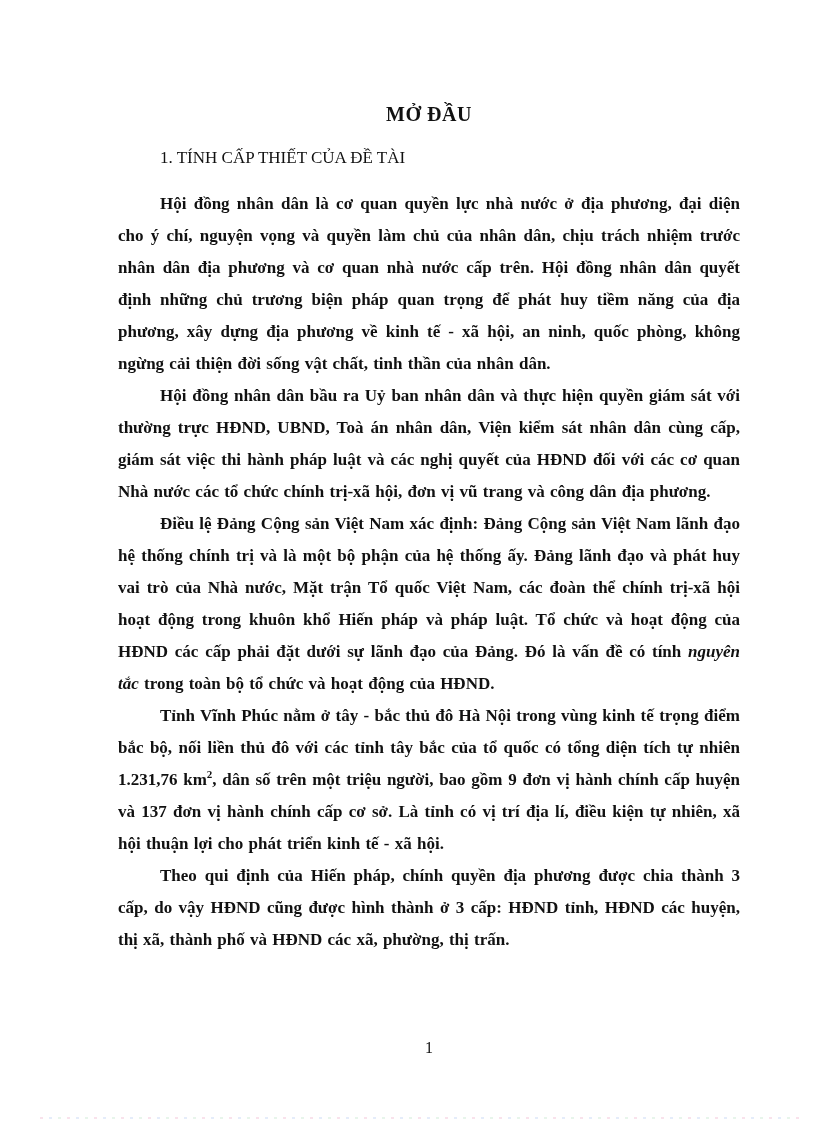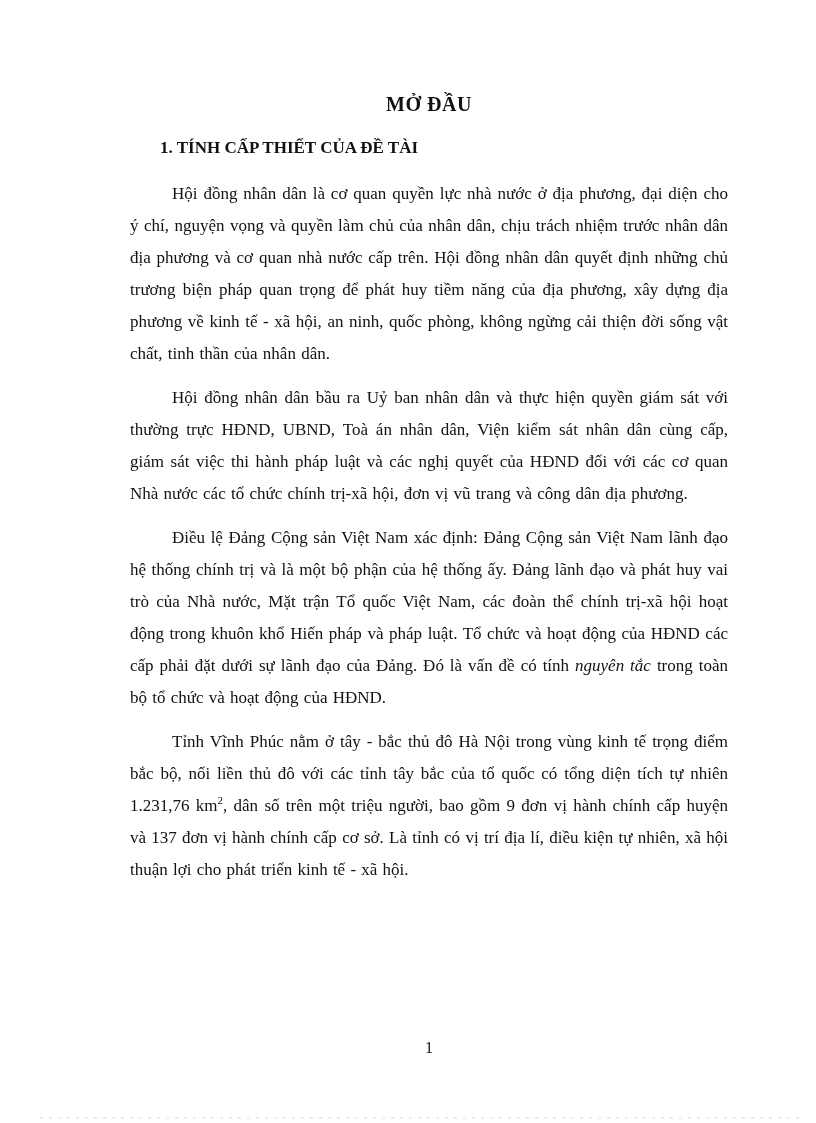--- a/index.html
+++ b/index.html
@@ -12,44 +12,45 @@
     width: 816px;
     height: 1123px;
     background: #ffffff;
     font-family: "Liberation Serif", "DejaVu Serif", serif;
     color: #111111;
     overflow: hidden;
   }
   .content {
     position: absolute;
     left: 118px;
-    top: 90px;
+    top: 100px;
     width: 622px;
   }
   .doc-title {
     margin: 0 0 18px 0;
     text-align: center;
     font-size: 20px;
     font-weight: bold;
     line-height: 28px;
     letter-spacing: 0.5px;
   }
   .section-heading {
     margin: 0 0 18px 42px;
     font-size: 17px;
-    font-weight: bold;
+    font-weight: normal;
     line-height: 24px;
   }
   p.para {
-    margin: 12px;
+    margin: 0;
     font-size: 17px;
     line-height: 32px;
     text-align: justify;
     text-indent: 42px;
     word-spacing: 1px;
+    font-weight: bold;
   }
   p.para sup {
     font-size: 11px;
     line-height: 0;
     vertical-align: super;
   }
   p.para em {
     font-style: italic;
   }
   .page-number {
@@ -83,18 +84,19 @@
 <body>
 
 <div class="page">
   <div class="content">
     <h1 class="doc-title">MỞ ĐẦU</h1>
     <h2 class="section-heading">1. TÍNH CẤP THIẾT CỦA ĐỀ TÀI</h2>
     <p class="para"><span>Hội đồng nhân dân là cơ quan quyền lực nhà nước ở địa phương, đại diện cho ý chí, nguyện vọng và quyền làm chủ của nhân dân, chịu trách nhiệm trước nhân dân địa phương và cơ quan nhà nước cấp trên. Hội đồng nhân dân quyết định những chủ trương biện pháp quan trọng để phát huy tiềm năng của địa phương, xây dựng địa phương về kinh tế - xã hội, an ninh, quốc phòng, không ngừng cải thiện đời sống vật chất, tinh thần của nhân dân.</span></p>
     <p class="para"><span>Hội đồng nhân dân bầu ra Uỷ ban nhân dân và thực hiện quyền giám sát với thường trực HĐND, UBND, Toà án nhân dân, Viện kiểm sát nhân dân cùng cấp, giám sát việc thi hành pháp luật và các nghị quyết của HĐND đối với các cơ quan Nhà nước các tổ chức chính trị-xã hội, đơn vị vũ trang và công dân địa phương.</span></p>
     <p class="para"><span>Điều lệ Đảng Cộng sản Việt Nam xác định: Đảng Cộng sản Việt Nam lãnh đạo hệ thống chính trị và là một bộ phận của hệ thống ấy. Đảng lãnh đạo và phát huy vai trò của Nhà nước, Mặt trận Tổ quốc Việt Nam, các đoàn thể chính trị-xã hội hoạt động trong khuôn khổ Hiến pháp và pháp luật. Tổ chức và hoạt động của HĐND các cấp phải đặt dưới sự lãnh đạo của Đảng. Đó là vấn đề có tính </span><em>nguyên tắc</em><span> trong toàn bộ tổ chức và hoạt động của HĐND.</span></p>
     <p class="para"><span>Tỉnh Vĩnh Phúc nằm ở tây - bắc thủ đô Hà Nội trong vùng kinh tế trọng điểm bắc bộ, nối liền thủ đô với các tỉnh tây bắc của tổ quốc có tổng diện tích tự nhiên 1.231,76 km</span><sup>2</sup><span>, dân số trên một triệu người, bao gồm 9 đơn vị hành chính cấp huyện và 137 đơn vị hành chính cấp cơ sở. Là tỉnh có vị trí địa lí, điều kiện tự nhiên, xã hội thuận lợi cho phát triển kinh tế - xã hội.</span></p>
+    <p class="para"><span>Theo qui định của Hiến pháp, chính quyền địa phương được chia thành 3 cấp, do vậy HĐND cũng được hình thành ở 3 cấp: HĐND tỉnh, HĐND các huyện, thị xã, thành phố và HĐND các xã, phường, thị trấn.</span></p>
   </div>
 
   <div class="page-number">1</div>
 
   <div class="scan-dots"></div>
 </div>
 
 </body></html>

